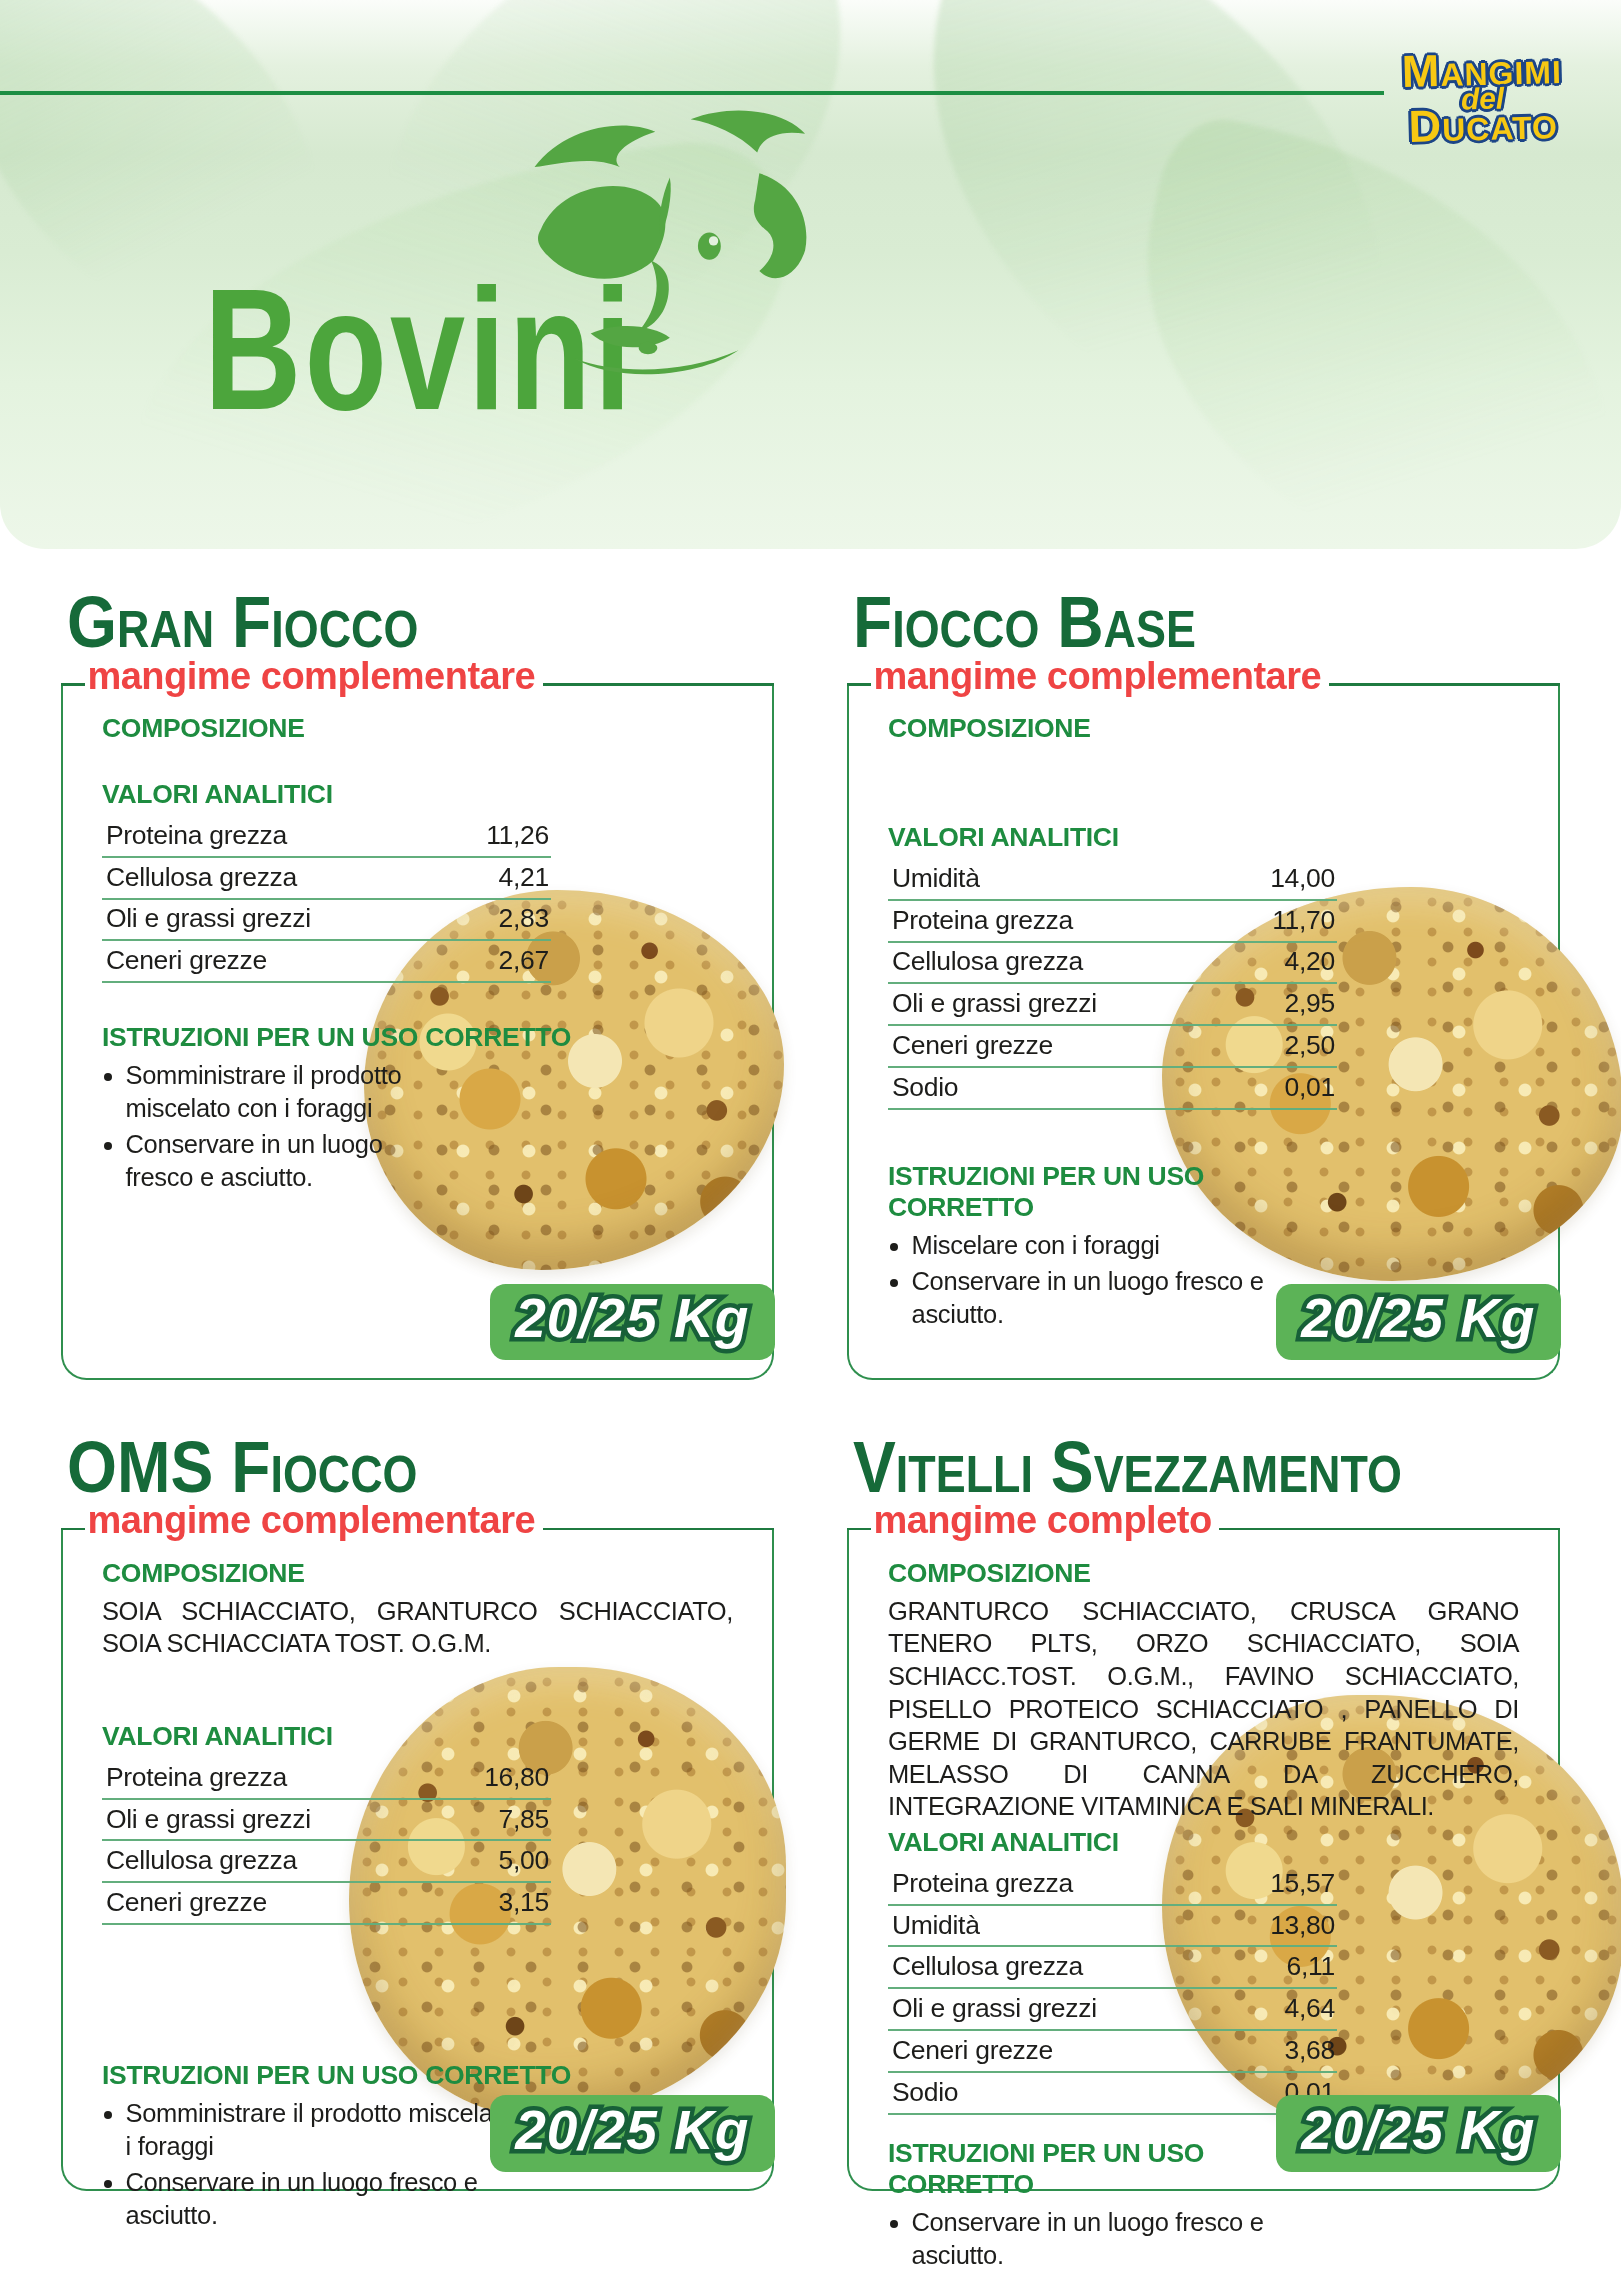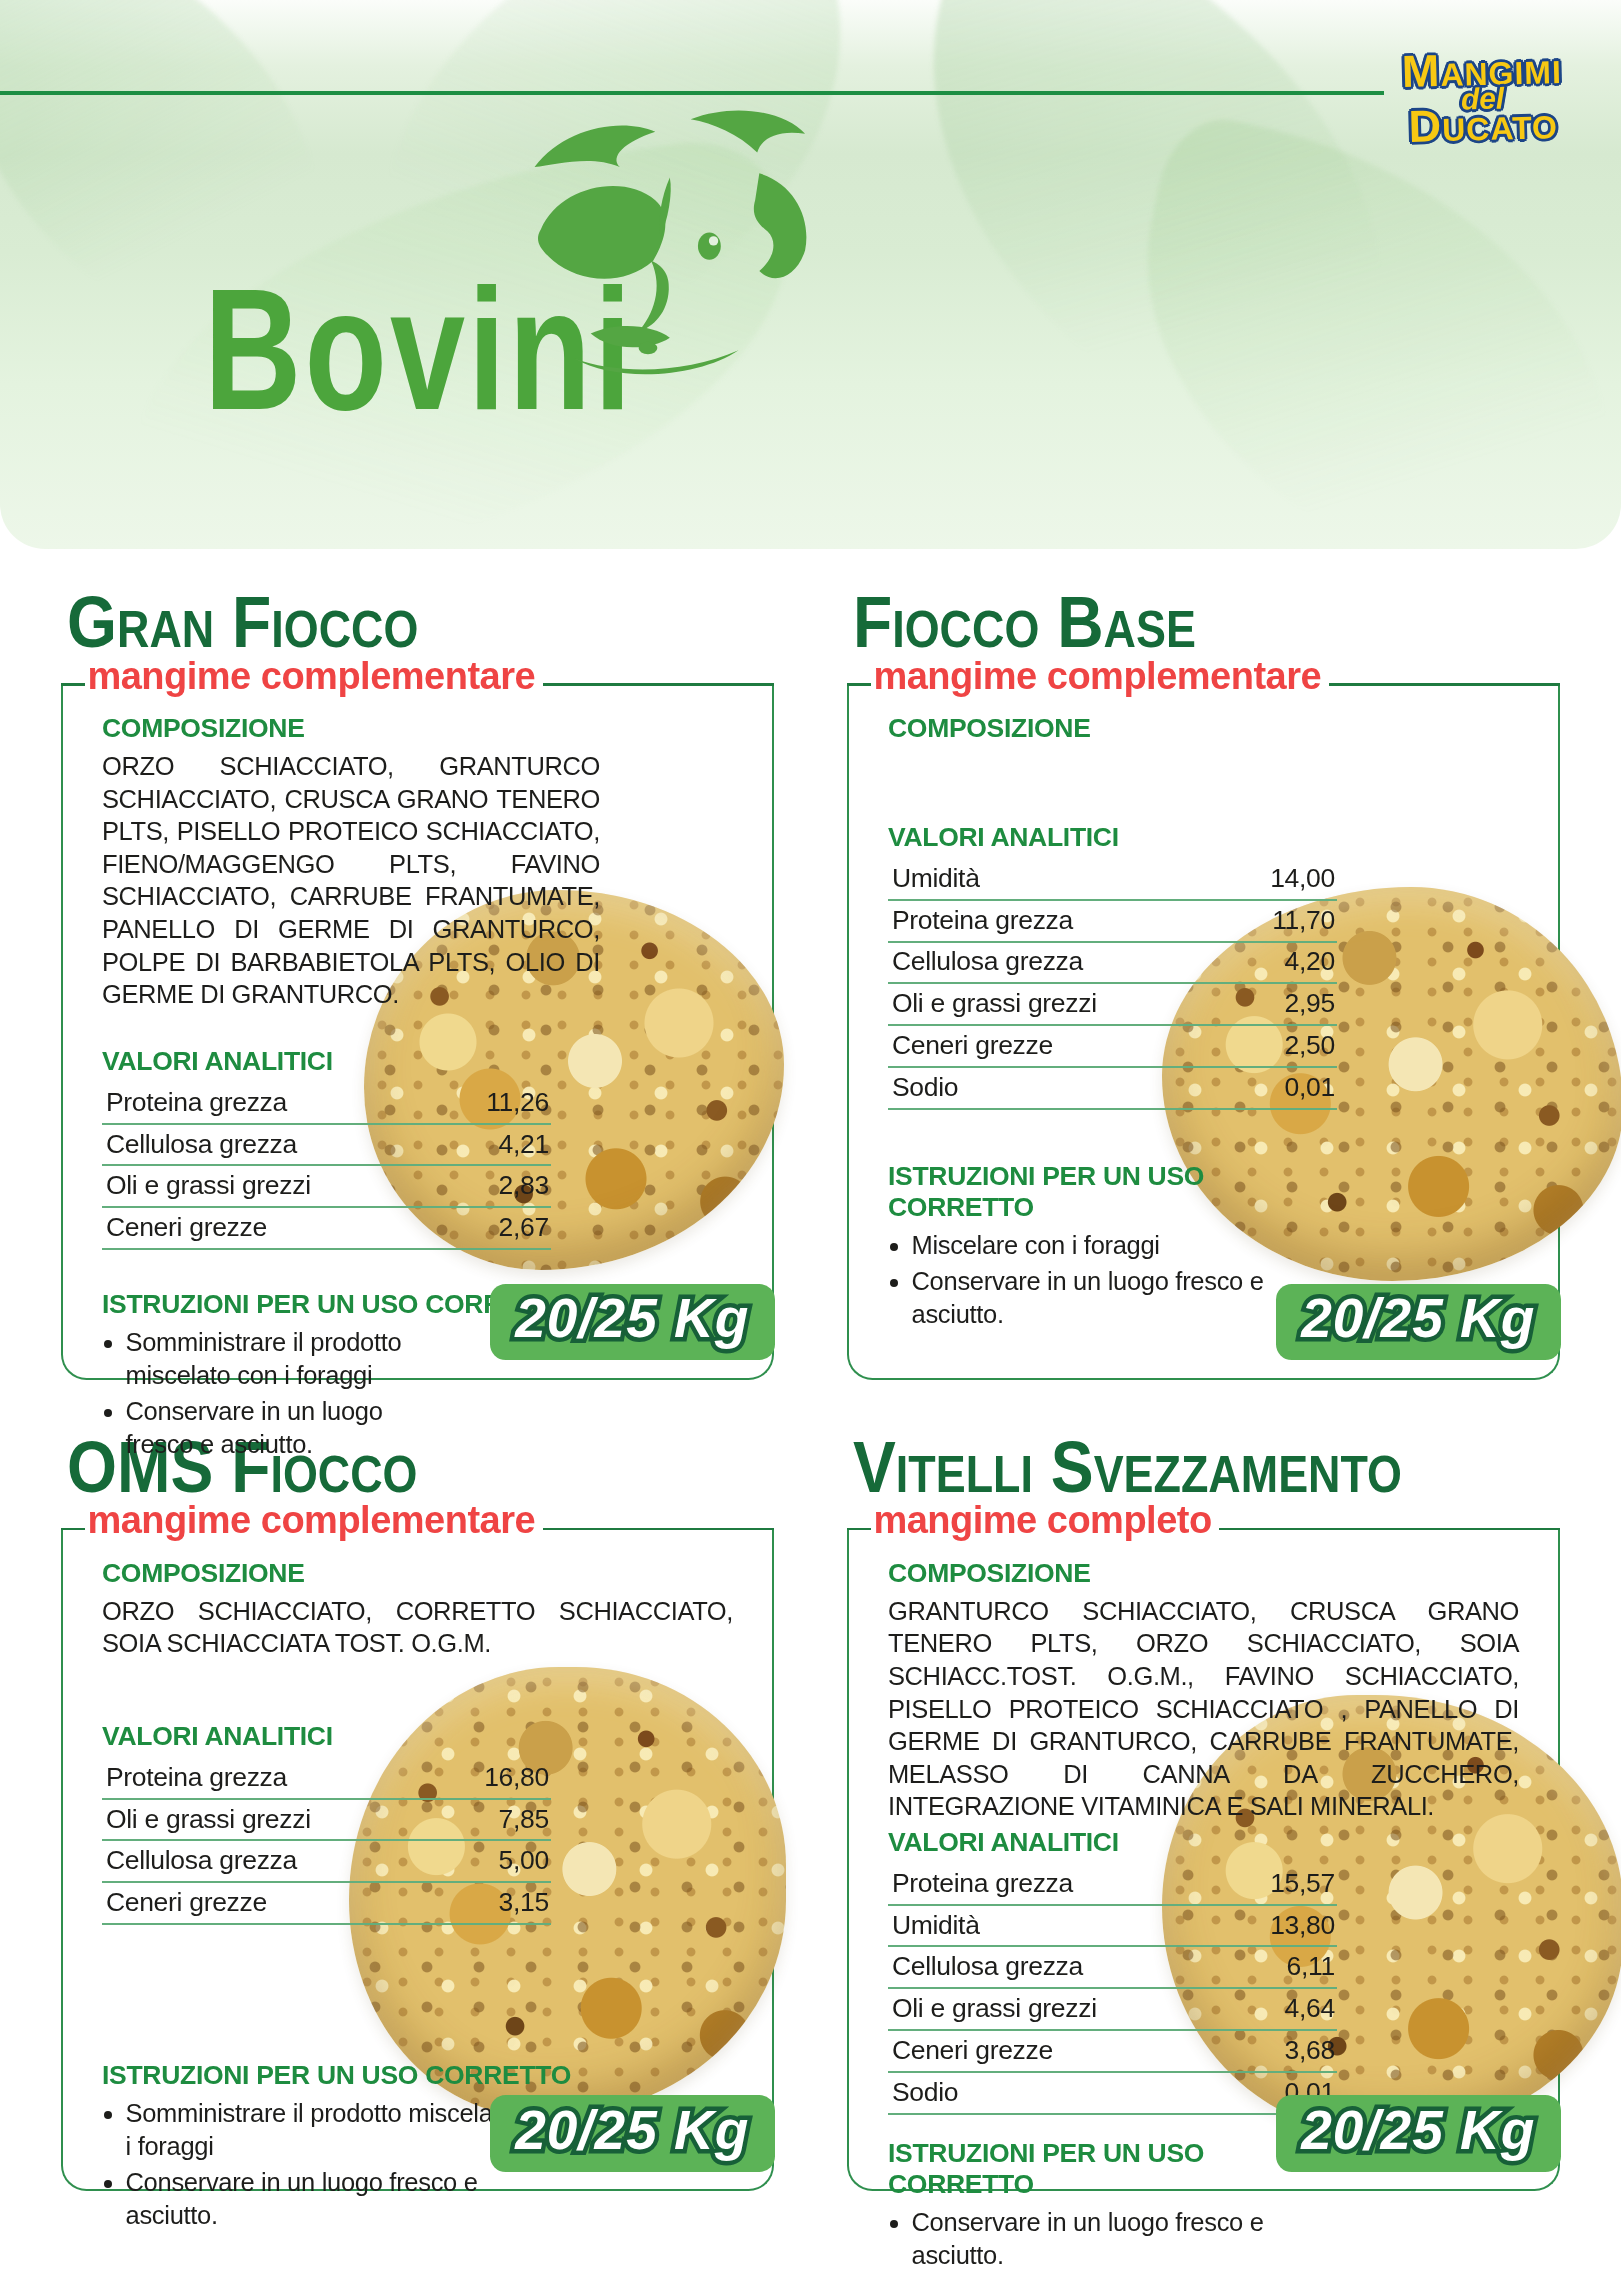--- a/index.html
+++ b/index.html
@@ -151,21 +151,20 @@
 
     <section>
       <h2 class="ptitle">Gran Fiocco</h2>
       <div class="phead">
         <span class="stub"></span>
         <span class="psub">mangime complementare</span>
         <span class="lead"></span>
       </div>
       <div class="pbody h1 c0">
         <div class="sec-label">COMPOSIZIONE</div>
-        <p class="comp narrow">ORZO SCHIACCIATO, GRANTURCO SCHIACCIATO, CRUSCA GRANO TENERO PLTS, PISELLO PROTEICO SCHIACCIATO, FIENO/MAGGENGO PLTS, FAVINO SCHIACCIATO, CARRUBE FRANTUMATE, PANELLO DI GERME DI GRANTURCO, POLPE DI BARBABIETOLA PLTS, OLIO DI GERME DI GRANTURCO.</p>
         <div class="valori">
           <div class="sec-label">VALORI ANALITICI</div>
           <div class="vrow">
               <span class="vl">Proteina grezza</span>
               <span class="vv">11,26</span>
             </div>
           <div class="vrow">
               <span class="vl">Cellulosa grezza</span>
               <span class="vv">4,21</span>
             </div>
@@ -246,21 +245,21 @@
 
     <section>
       <h2 class="ptitle">OMS Fiocco</h2>
       <div class="phead">
         <span class="stub"></span>
         <span class="psub">mangime complementare</span>
         <span class="lead"></span>
       </div>
       <div class="pbody h2 c2">
         <div class="sec-label">COMPOSIZIONE</div>
-        <p class="comp">ORZO SCHIACCIATO, CORRETTO SCHIACCIATO, SOIA SCHIACCIATA TOST. O.G.M.</p>
+        <p class="comp">SOIA SCHIACCIATO, GRANTURCO SCHIACCIATO, SOIA SCHIACCIATA TOST. O.G.M.</p>
         <div class="valori">
           <div class="sec-label">VALORI ANALITICI</div>
           <div class="vrow">
               <span class="vl">Proteina grezza</span>
               <span class="vv">16,80</span>
             </div>
           <div class="vrow">
               <span class="vl">Oli e grassi grezzi</span>
               <span class="vv">7,85</span>
             </div>

